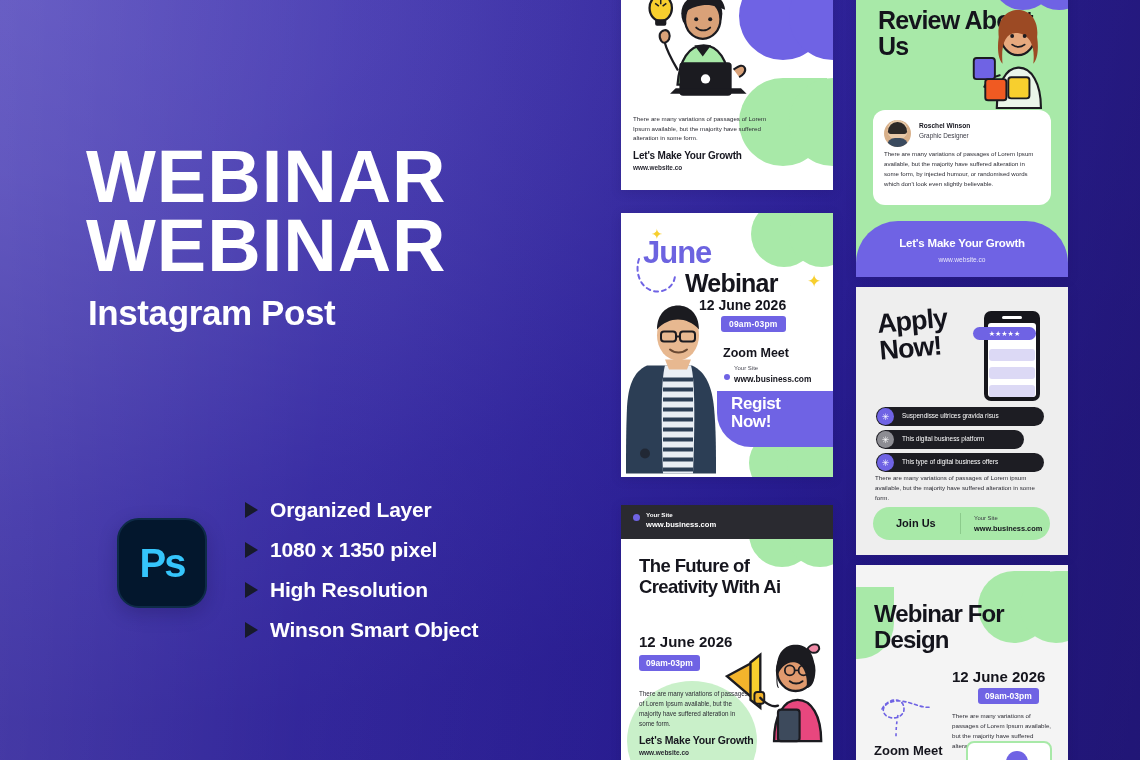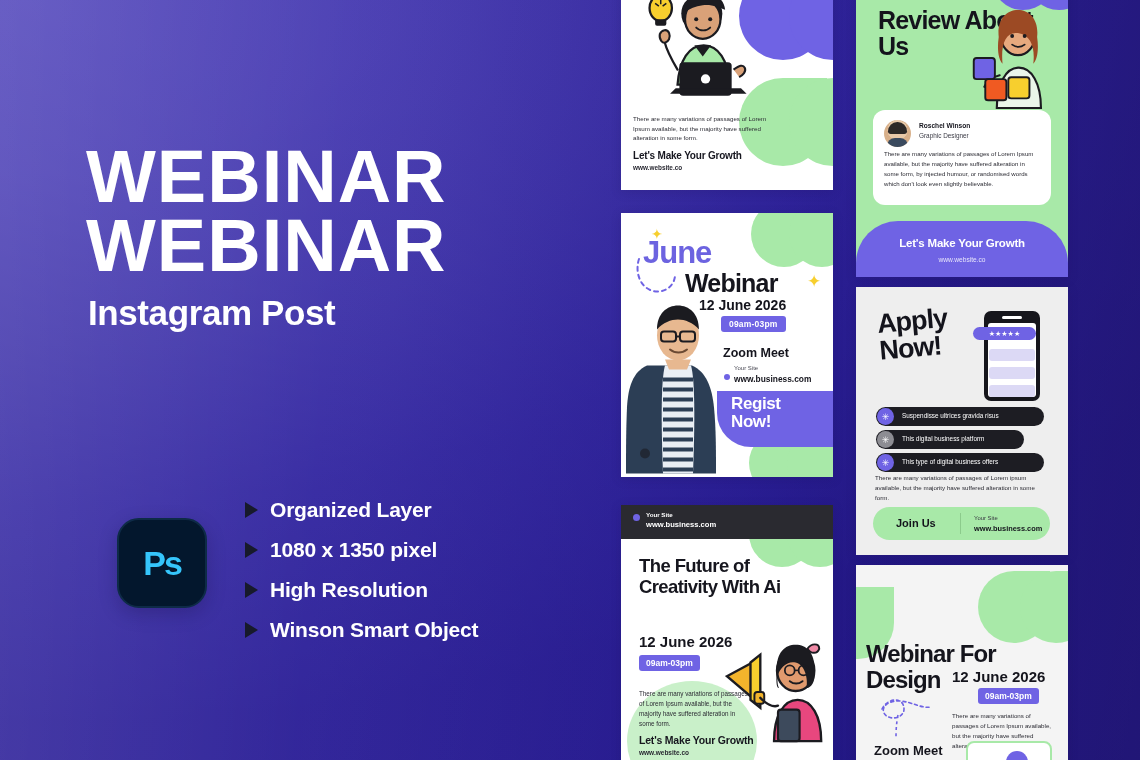--- a/index.html
+++ b/index.html
@@ -35,21 +35,21 @@
     color:#fff; font-size:35px; font-weight:bold; letter-spacing:-0.4px;
   }
 
   .ps-icon {
     position:absolute; left:117px; top:518px; width:90px; height:90px;
     border-radius:22px; background:#03172d;
     border:2px solid #0e2b47;
     display:flex; align-items:center; justify-content:center;
     box-shadow:0 6px 18px rgba(20,10,60,.25);
   }
-  .ps-icon span { color:#35c5fb; font-size:34px; font-weight:bold; letter-spacing:-2px; line-height:1; }
+  .ps-icon span { color:#35c5fb; font-size:40px; font-weight:bold; letter-spacing:-2px; line-height:1; }
 
   .features { position:absolute; left:245px; top:496px; }
   .feat { display:flex; align-items:center; gap:12px; height:28px; margin-bottom:12px; }
   .feat .tri {
     width:0; height:0; border-left:13px solid #171a2b;
     border-top:8px solid transparent; border-bottom:8px solid transparent;
   }
   .feat .txt { color:#fff; font-size:21px; font-weight:bold; letter-spacing:-0.2px; }
 
   
@@ -134,22 +134,22 @@
   .c5 .pill .pt { position:absolute; left:26px; top:5px; font-size:6.4px; color:#fff;}
   .c5 .body { position:absolute; left:19px; top:186px; width:160px; font-size:6.2px; line-height:1.6; color:#2b2b33;}
   .c5 .jbar { position:absolute; left:17px; top:220px; width:177px; height:33px; background:#a8e9a8; border-radius:17px;}
   .c5 .join { position:absolute; left:40px; top:230px; font-size:11px; font-weight:bold; color:#14141c;}
   .c5 .sep { position:absolute; left:104px; top:226px; width:1px; height:21px; background:#8ccb8c;}
   .c5 .ysite { position:absolute; left:118px; top:228px; font-size:5.9px; color:#3a3a44;}
   .c5 .web { position:absolute; left:118px; top:237px; font-size:7.4px; font-weight:bold; color:#14141c;}
 
   
   .c6 { background:#f4f4f4; }
-  .c6 .h { position:absolute; left:10px; top:36px; width:185px; font-size:24px; font-weight:bold;
-    color:#14141c; line-height:1.08; letter-spacing:-0.9px;margin-top:40px;}
+  .c6 .h { position:absolute; left:18px; top:36px; width:185px; font-size:24px; font-weight:bold;
+    color:#14141c; line-height:1.08; letter-spacing:-0.9px;}
   .c6 .date { position:absolute; left:96px; top:103px; font-size:15px; font-weight:bold; color:#14141c;}
   .c6 .time { position:absolute; left:122px; top:123px; background:#6f63e4; color:#fff; font-size:8.5px;
     font-weight:bold; padding:3px 7px; border-radius:3px;}
   .c6 .body { position:absolute; left:96px; top:146px; width:104px; font-size:6.2px; line-height:1.6; color:#2b2b33;}
   .c6 .zoom { position:absolute; left:18px; top:178px; font-size:13px; font-weight:bold; color:#14141c;}
 
   .sparkle { position:absolute; color:#f7cf2e; font-size:16px; line-height:1; }
 </style>
 </head>
 <body>

